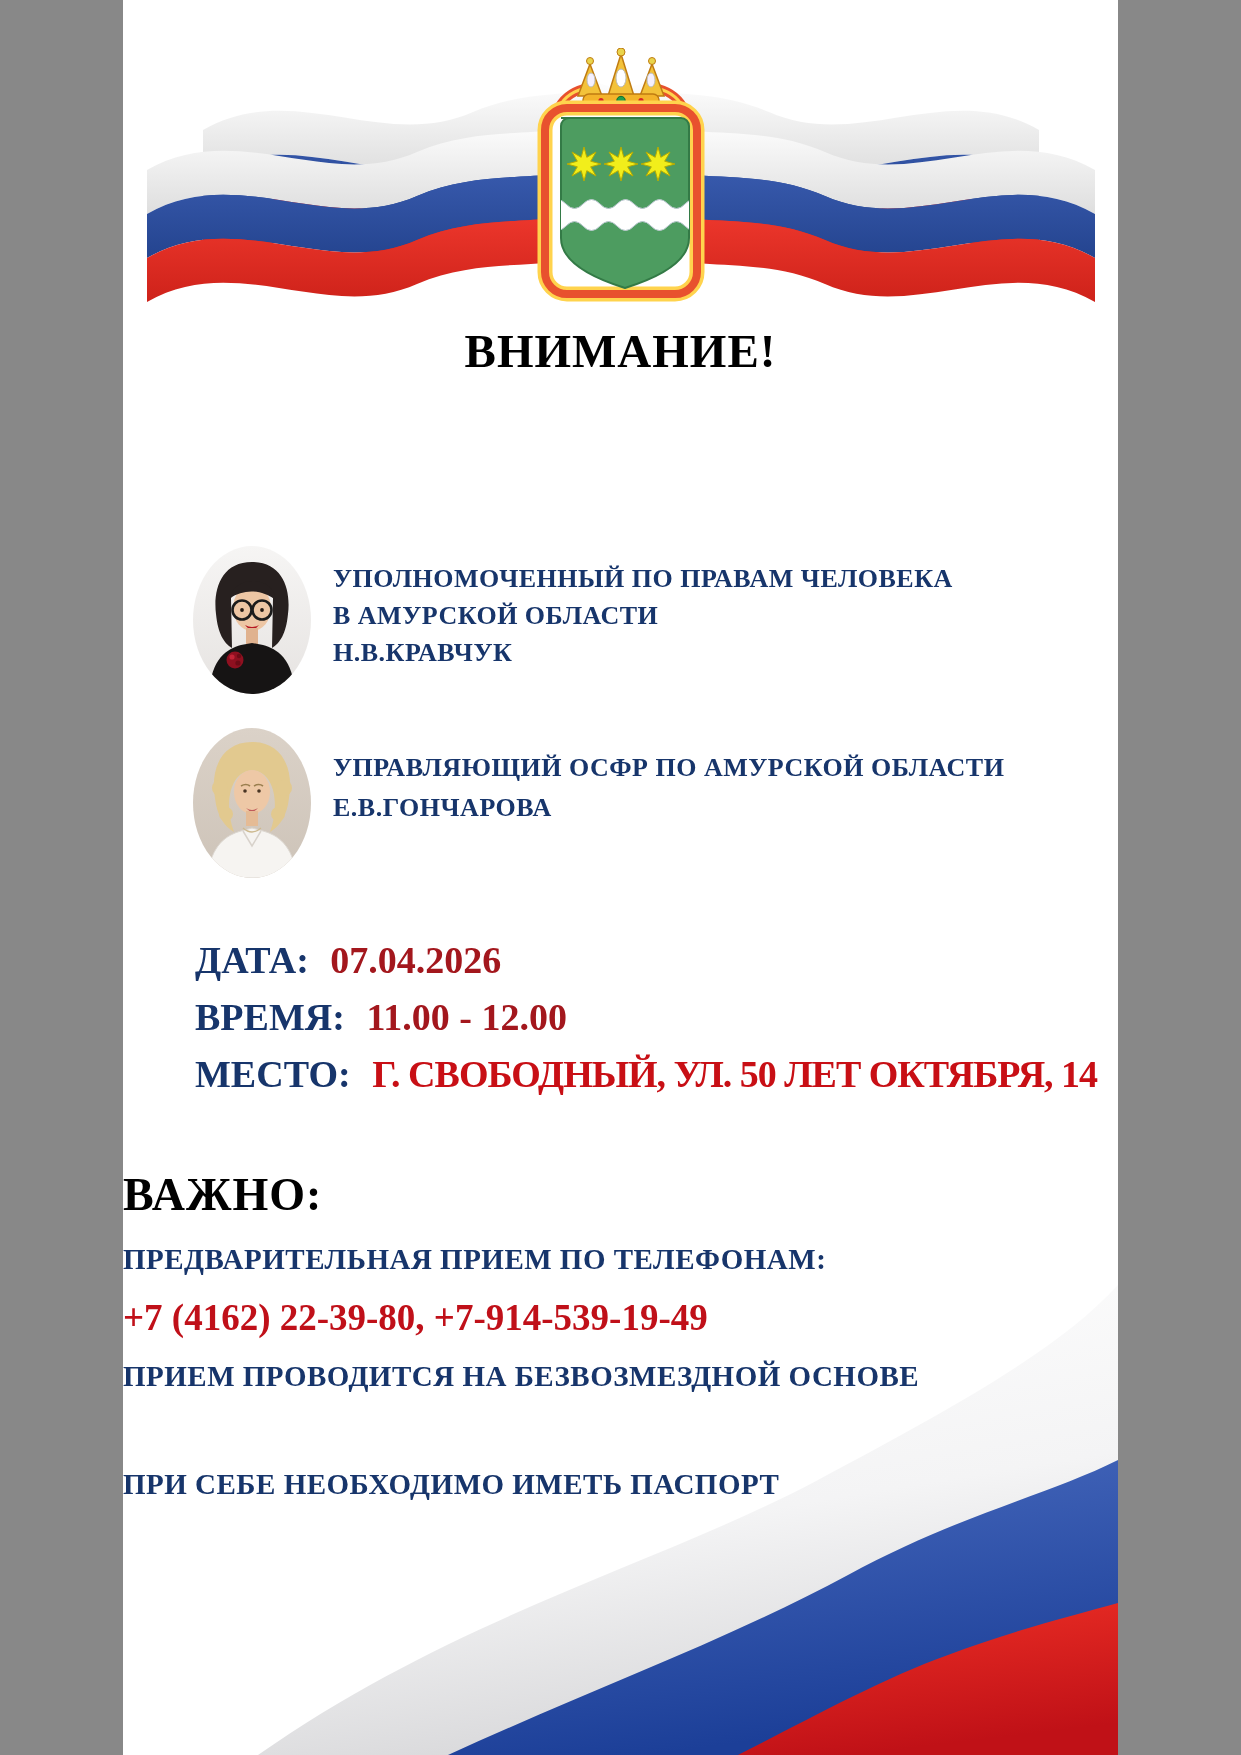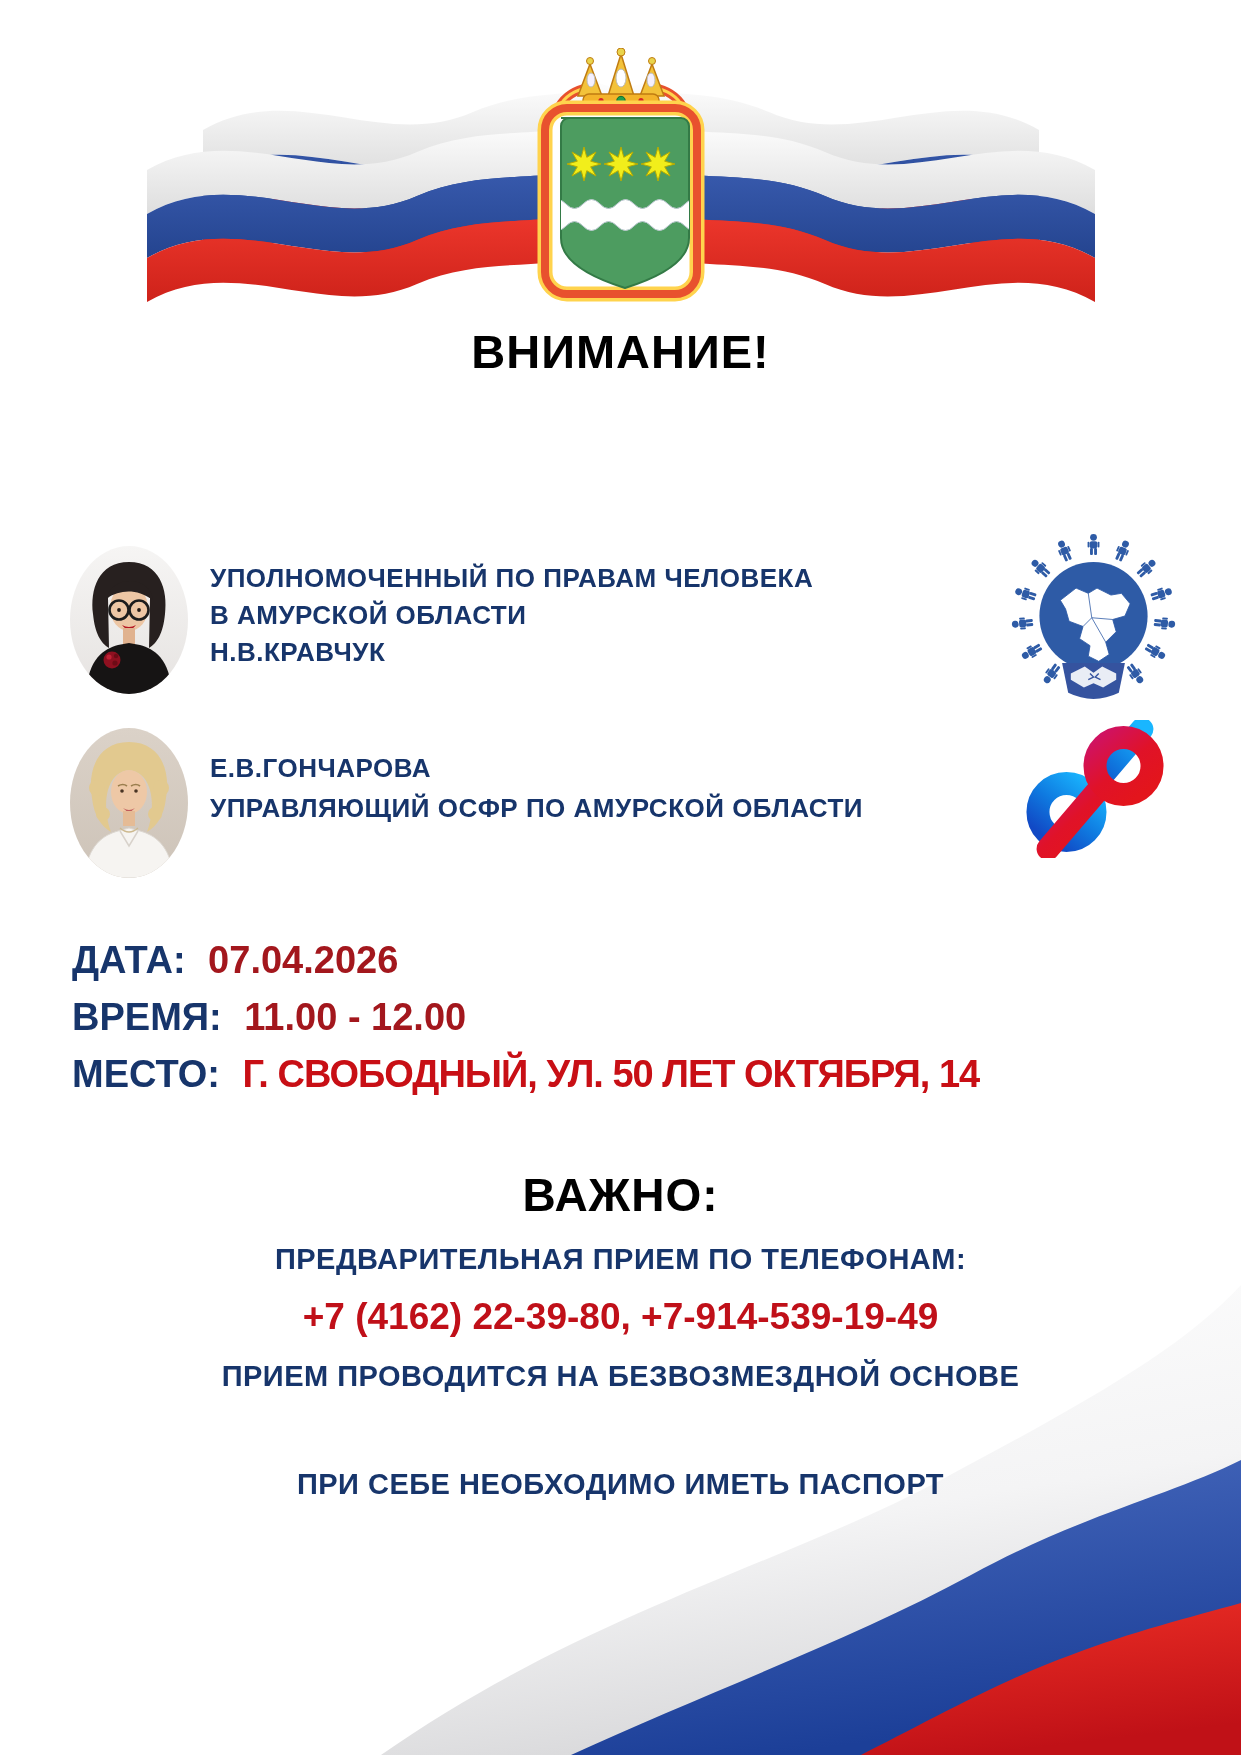--- a/index.html
+++ b/index.html
@@ -1,19 +1,19 @@
 <!DOCTYPE html>
 <html lang="ru" style="--navy: #17356b; --red-dark: #a3171d; --red-bright: #c80f15; --red-phone: #c01019; --flag-blue: #2b4ea2; --flag-red: #dd2419; --crest-green: #4d9c60; --logo-blue: #2e5ba6;"><head>
 <meta charset="utf-8">
 <style>
   html,body{margin:0;padding:0;background:#888;}
   .poster{
-    position:relative;width:1241px;height:1755px;margin:0 auto;
+    position:relative;width:995px;height:1755px;margin:0 auto;
     background:#ffffff;overflow:hidden;
-    font-family:Liberation Sans, sans-serif;
+    font-family:Liberation Serif, serif;
   }
   .layer{position:absolute;}
   
   .header-art{left:50%;transform:translateX(-50%);top:48px;width:960px;height:258px;z-index:2;}
   
   .title-line{left:0;width:100%;text-align:center;font-weight:bold;color:#000;
     font-size:47px;letter-spacing:1px;white-space:nowrap;z-index:3;}
   .title-1{top:324px;}
   .title-2{top:392px;}
   
@@ -26,21 +26,21 @@
   .official-2{left:210px;top:748px;line-height:40px;}
   .logo-ombudsman{left:1008px;top:522px;width:178px;height:188px;z-index:3;}
   .logo-sfr{left:1005px;top:720px;width:180px;height:138px;z-index:3;}
   
   .details{left:72px;top:932px;font-weight:bold;font-size:38px;line-height:57px;z-index:3;}
   .detail-row{white-space:nowrap;}
   .detail-label{color:var(--navy,#17356b);text-align:center;}
   .detail-value{color:var(--red-dark,#a3171d);margin-left:12px;}
   .detail-value-place{color:var(--red-bright,#c80f15);letter-spacing:-1px;}
   
-  .center-text{left:0;width:100%;text-align:center;white-space:nowrap;z-index:3;}
+  .center-text{left:0;width:100%;white-space:nowrap;z-index:3;}
   .important-heading{top:1168px;font-weight:bold;font-size:46px;color:#000;letter-spacing:1px;}
   .booking-line{top:1243px;font-weight:bold;font-size:29px;color:var(--navy,#17356b);letter-spacing:.5px;}
   .phones-line{top:1296px;font-weight:bold;font-size:37px;color:var(--red-phone,#c01019);}
   .note-line{font-weight:bold;font-size:29px;color:var(--navy,#17356b);letter-spacing:.5px;}
   .note-1{top:1360px;}
   .note-2{top:1468px;}
   
   .flag-wave{right:0;bottom:0;width:860px;height:620px;z-index:1;}
 </style>
 </head>
@@ -219,22 +219,22 @@
       <circle cx="52" cy="63" r="1.8" fill="#4a3524"></circle>
       <circle cx="66" cy="63" r="1.8" fill="#4a3524"></circle>
       <path d="M53,80 Q59,84 65,80 Q59,87 53,80 Z" fill="#c05a5a"></path>
       <rect x="53" y="83" width="12" height="15" fill="#e5bb95"></rect>
       <path d="M14,150 C18,116 34,107 48,103 L59,100 L70,103 C84,107 100,116 104,150 Z" fill="#f6f4f1" stroke="#dcd7d1" stroke-width="1"></path>
       <path d="M50,103 L59,118 L68,103" stroke="#d8d2cb" stroke-width="1.5" fill="none"></path>
       <path d="M50,100 Q59,108 68,100" stroke="#cdb98f" stroke-width="1.2" fill="none"></path>
     </svg>
   </div>
   <div class="layer official-text official-2">
+    <div>УПРАВЛЯЮЩИЙ ОСФР ПО АМУРСКОЙ ОБЛАСТИ</div>
     <div>Е.В.ГОНЧАРОВА</div>
-    <div>УПРАВЛЯЮЩИЙ ОСФР ПО АМУРСКОЙ ОБЛАСТИ</div>
   </div>
 
   <svg class="layer logo-sfr" viewBox="0 0 190 150" xmlns="http://www.w3.org/2000/svg">
     <defs>
       <linearGradient id="sfrBlue" x1="1" y1="0" x2="0.2" y2="1">
         <stop offset="0" stop-color="#19b6ff"></stop>
           <stop offset="0.55" stop-color="#0f7ae0"></stop>
           <stop offset="1" stop-color="#1149c5"></stop>
       </linearGradient>
       <linearGradient id="sfrRed" x1="0" y1="0" x2="0.8" y2="1">

